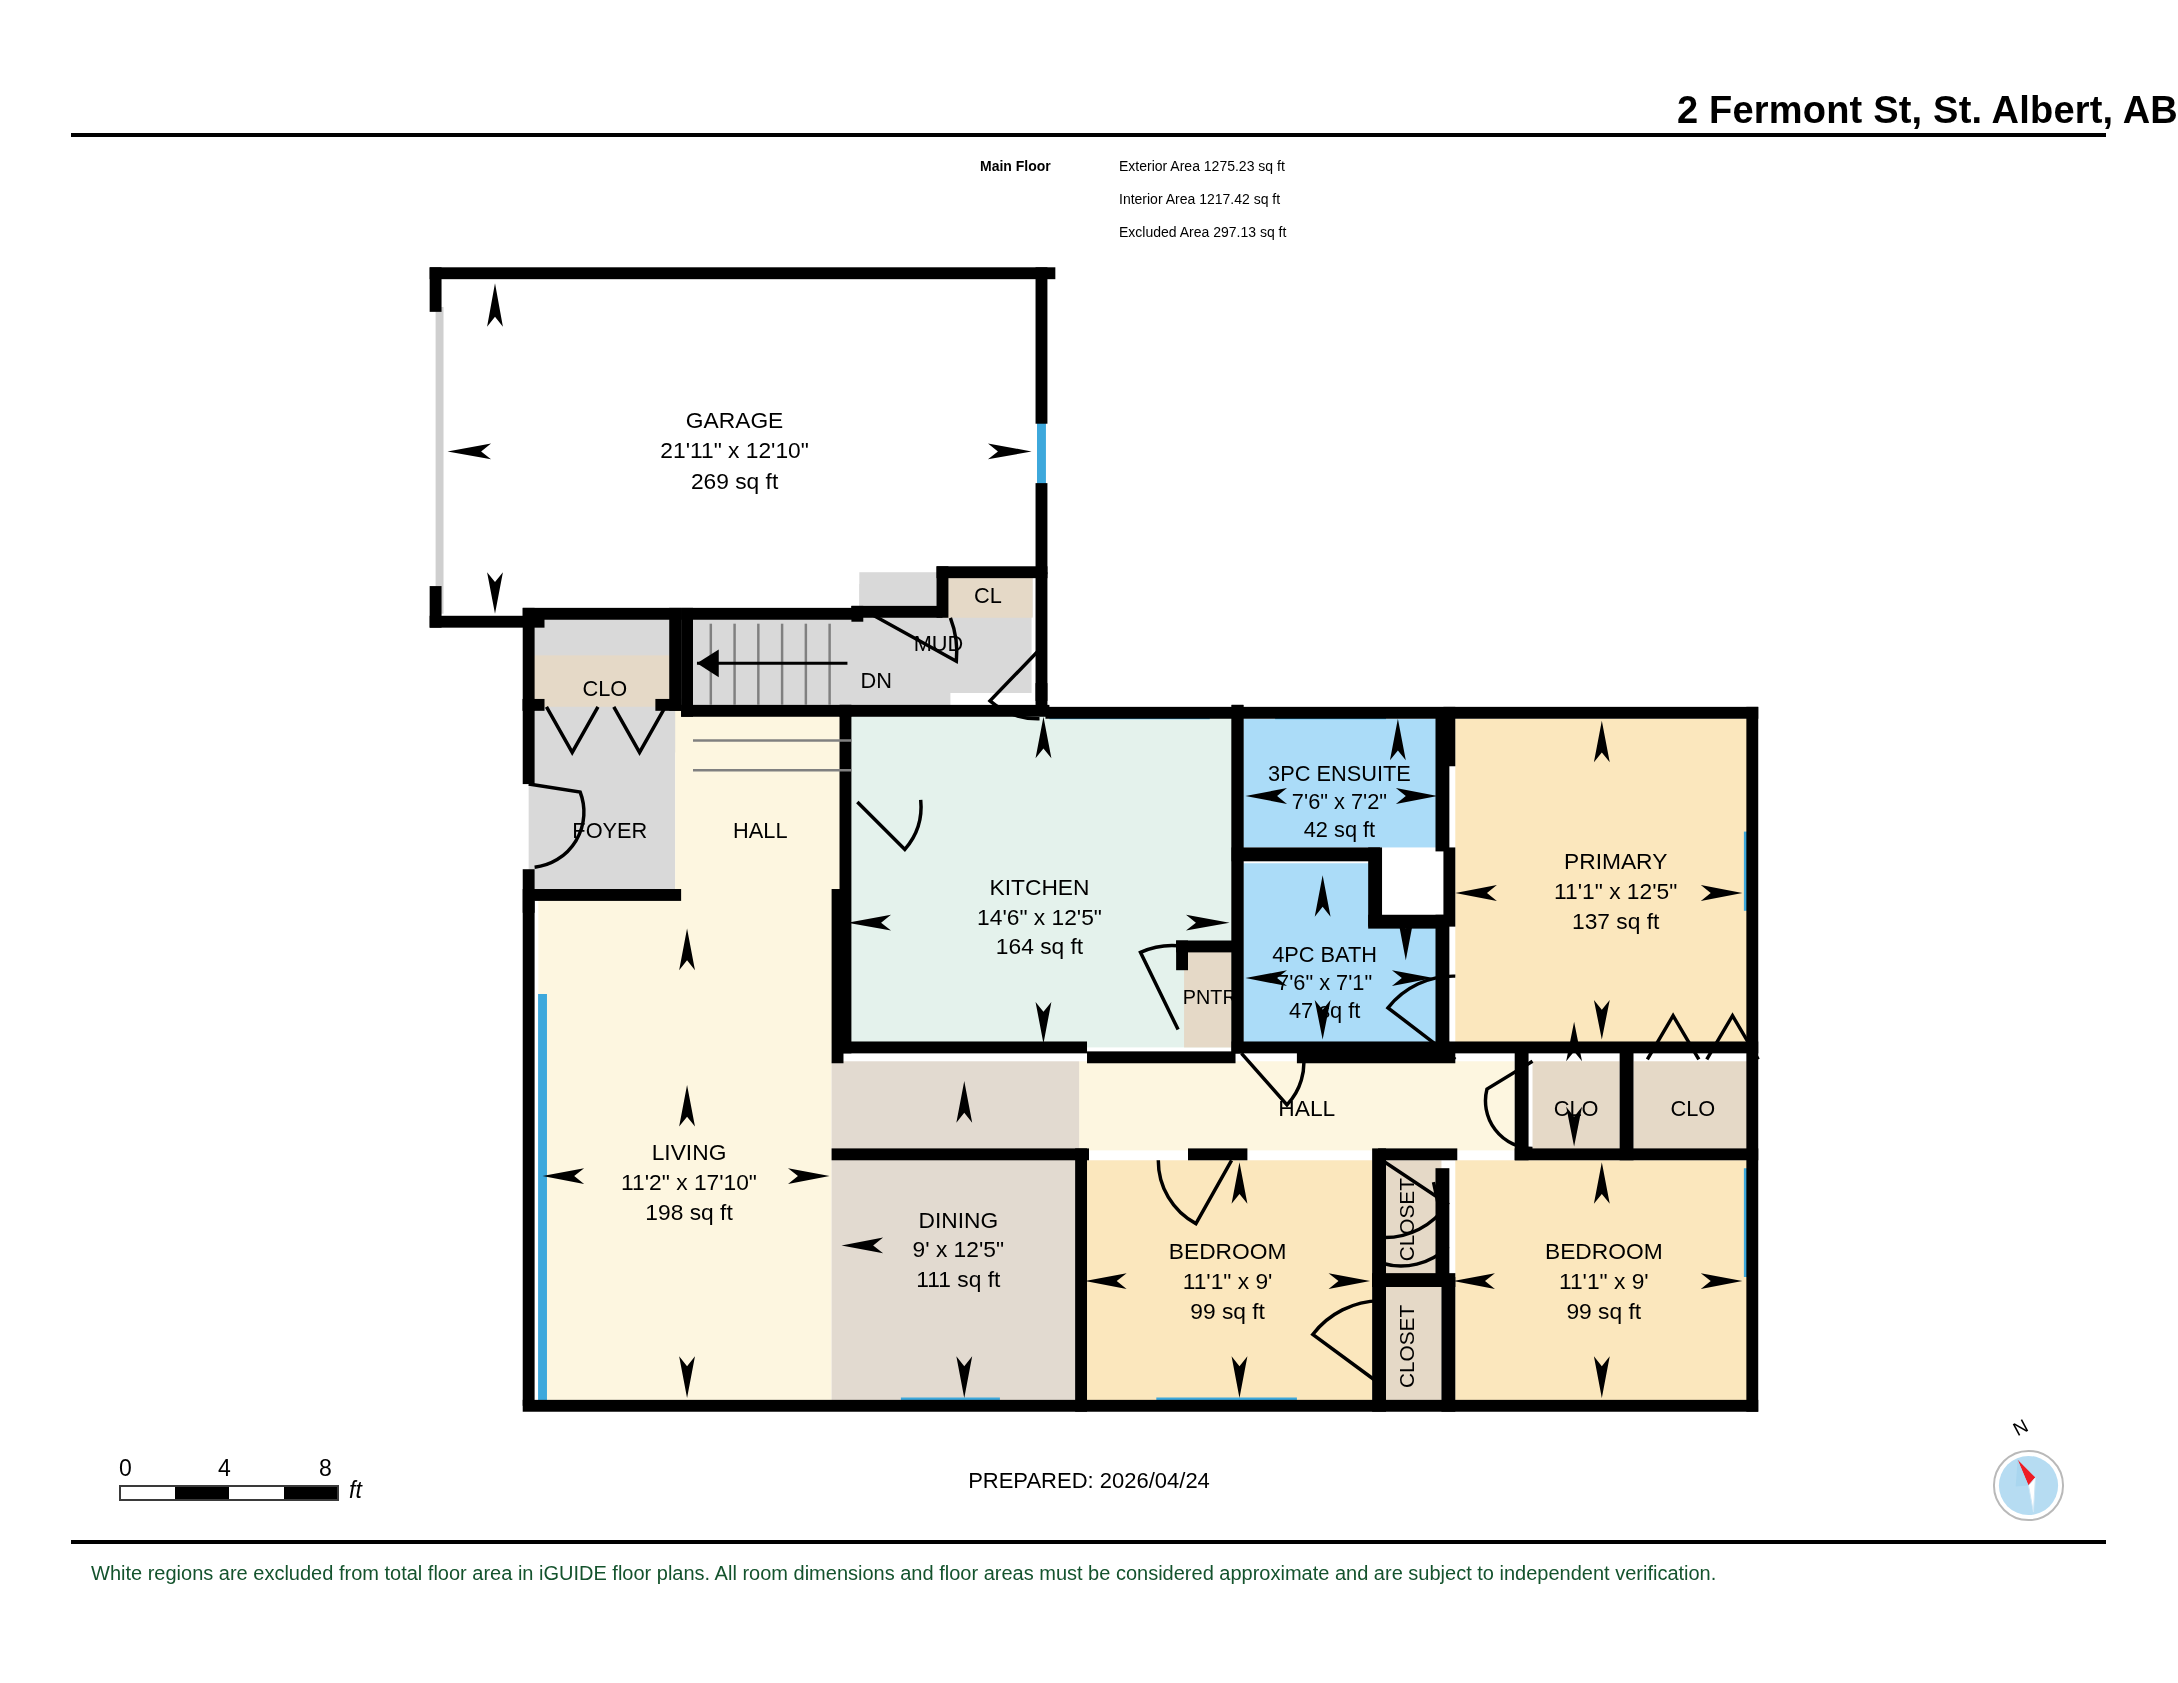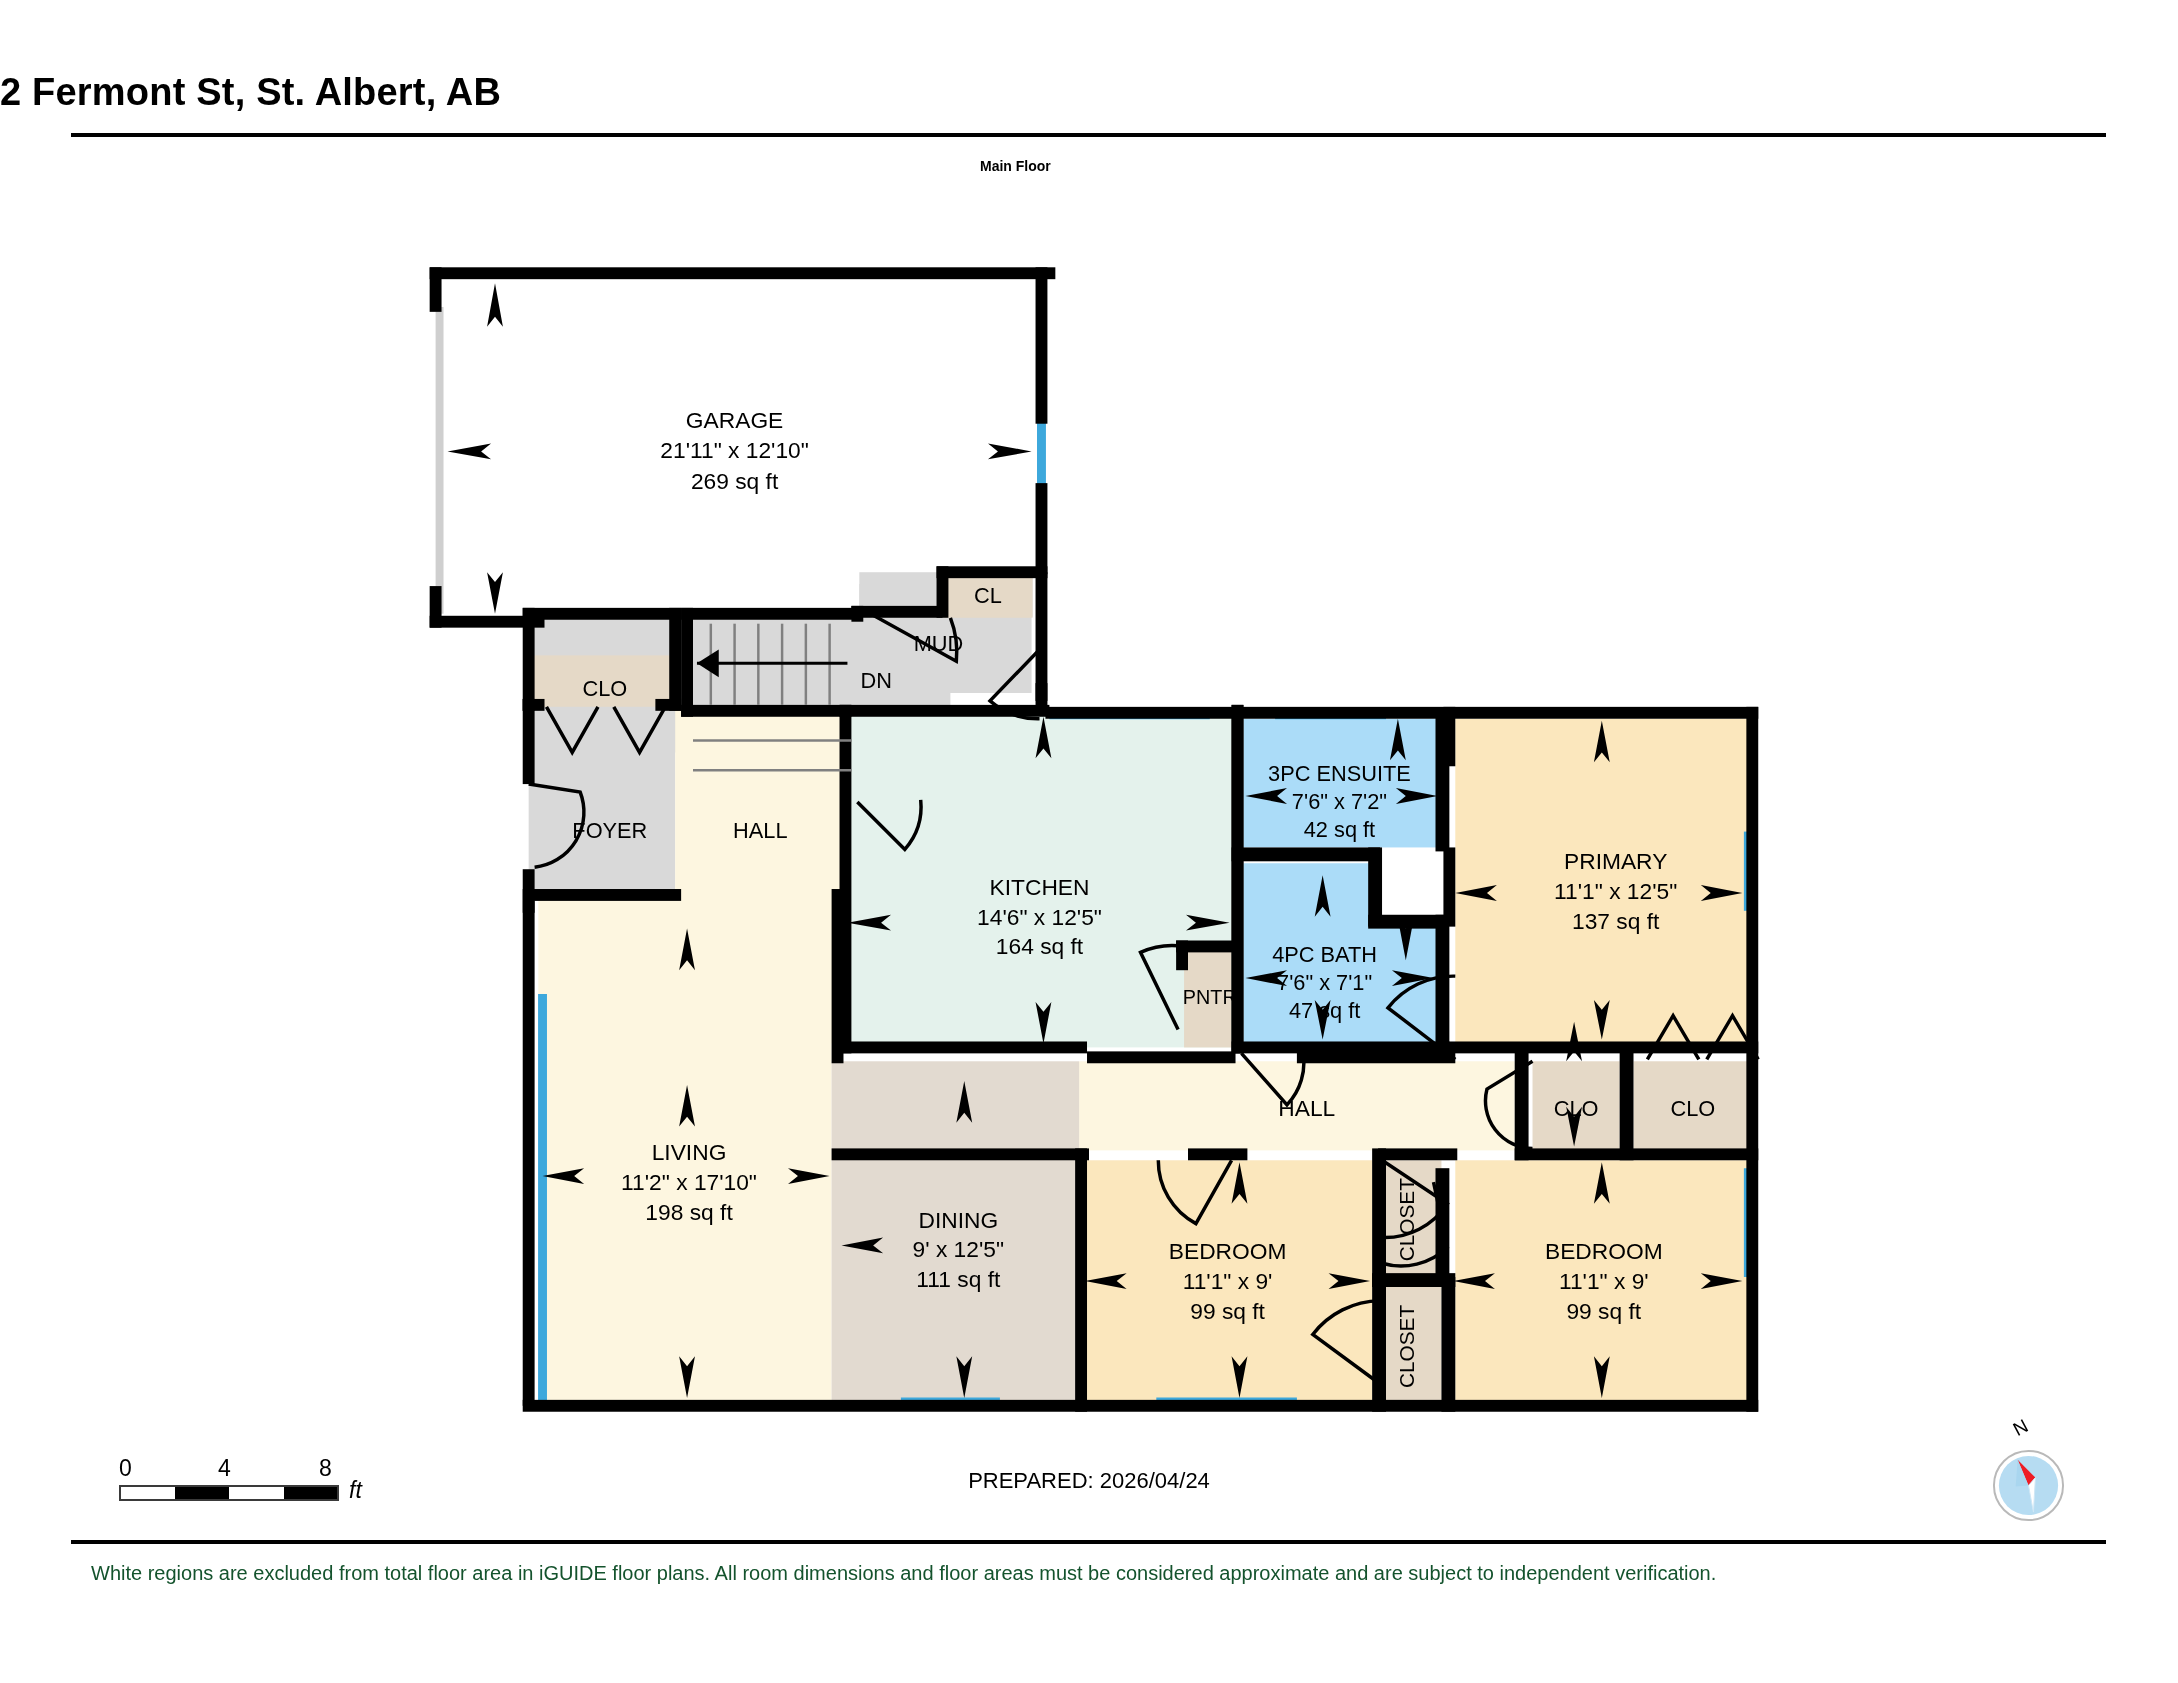--- a/index.html
+++ b/index.html
@@ -12,24 +12,24 @@
     height: 1683px;
     font-family: "Liberation Sans", sans-serif;
     color: #000;
     position: relative;
     overflow: hidden;
   }
 
   
   .page-title {
     position: absolute;
-    top: 71px;
+    top: 89px;
     left: 0;
     width: 2178px;
-    text-align: left;
+    text-align: right;
     font-size: 38px;
     font-weight: bold;
     letter-spacing: 0.2px;
   }
   .title-rule {
     position: absolute;
     top: 133px;
     left: 71px;
     width: 2035px;
     height: 4px;
@@ -145,20 +145,25 @@
   }
 </style>
 </head>
 <body>
 
 <div class="page-title">2 Fermont St, St. Albert, AB</div>
 <div class="title-rule"></div>
 
 <div class="area-block">
   <div class="floor-name">Main Floor</div>
+  <div class="area-lines">
+    <div>Exterior Area 1275.23 sq ft</div>
+    <div>Interior Area 1217.42 sq ft</div>
+    <div>Excluded Area 297.13 sq ft</div>
+  </div>
 </div>
 
 <svg id="plan" viewBox="0 0 2200 1700">
 
   <g>
 
     <rect x="440" y="276" width="618" height="350" fill="#ffffff"></rect>
 
     <path d="M530,620 L868,620 L868,590 L960,590 L960,620 L1042,620 L1042,700 L960,700 L960,815 L868,815 L868,760 L530,760 Z" fill="#d9d9d9"></path>
     <rect x="700" y="630" width="160" height="175" fill="#d9d9d9"></rect>

